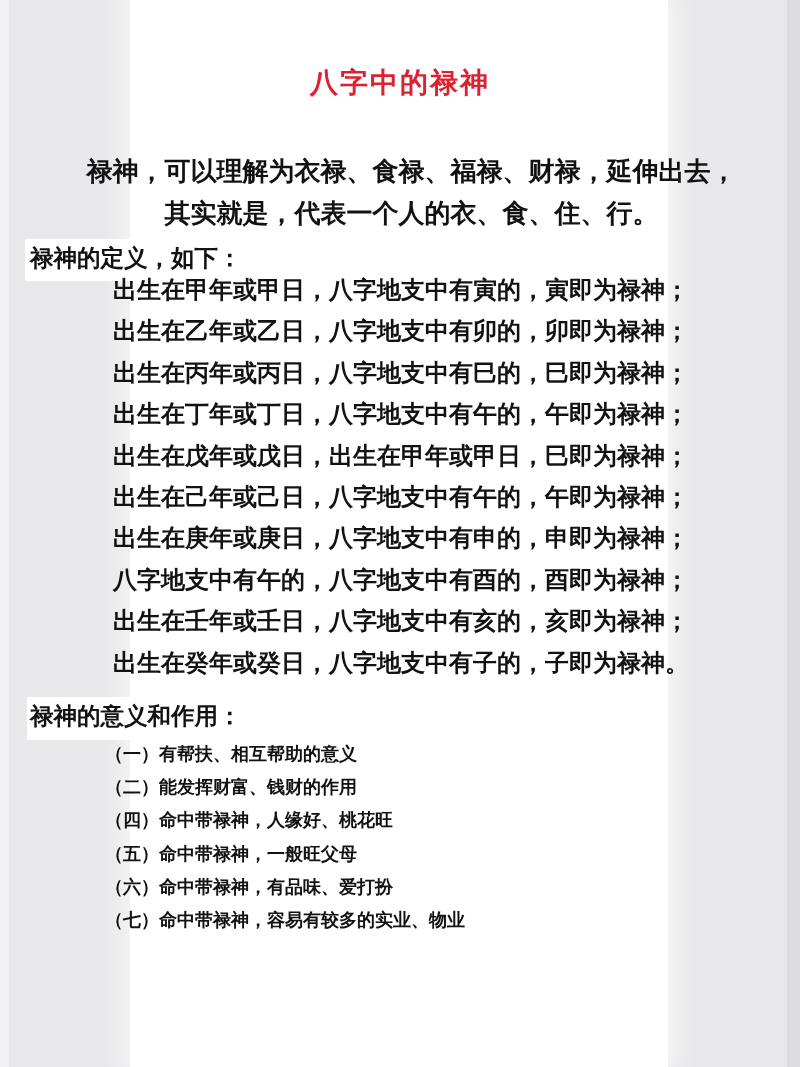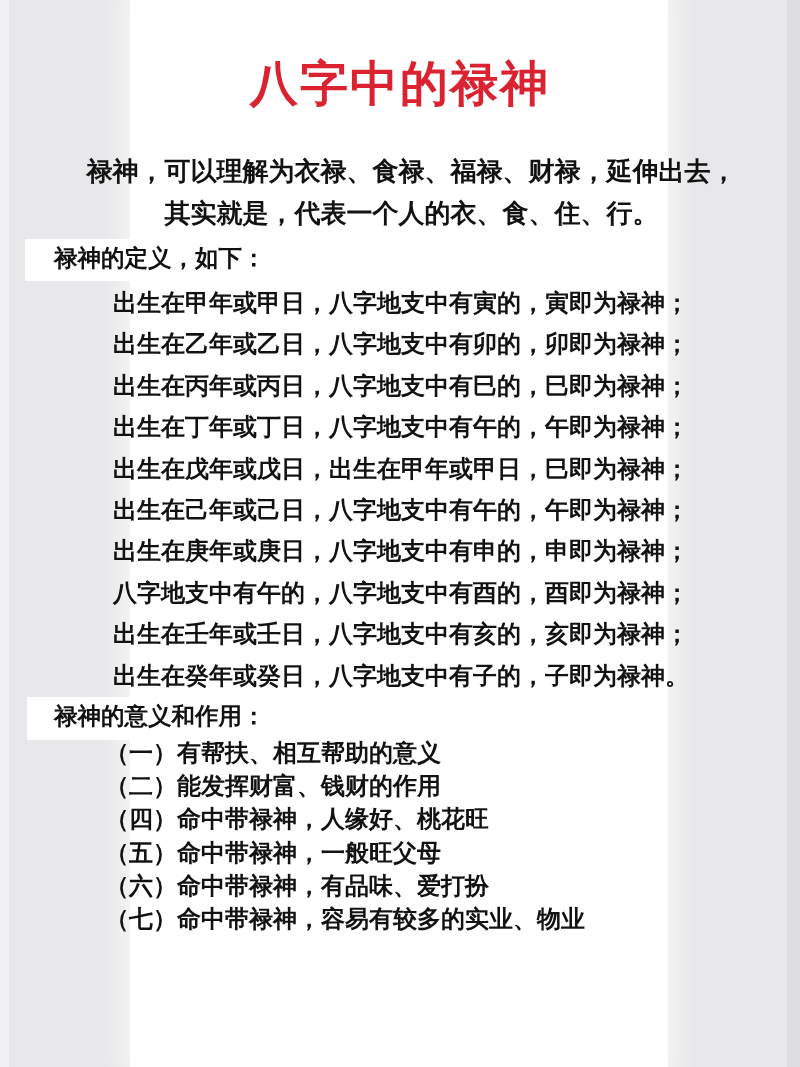--- a/index.html
+++ b/index.html
@@ -36,55 +36,54 @@
 
   
   .patch { position: absolute; background: #ffffff; }
   .patch-def  { left: 25px; top: 239px; width: 106px; height: 42px; }
   .patch-mean { left: 27px; top: 697px; width: 104px; height: 43px; }
 
   .title {
     position: absolute; left: 0; right: 0; top: 58px;
     margin: 0;
     text-align: center;
-    font-size: 48px;
+    font-size: 28px;
     line-height: 50px;
     letter-spacing: 2px;
     white-space: nowrap;
   }
 
   .intro {
     position: absolute; left: 0; right: 0; top: 150px;
     text-align: center;
     font-size: 26px;
     line-height: 42px;
     padding-left: 23px;
   }
   .intro div { white-space: nowrap; }
 
   .section-heading {
     position: absolute;
     font-size: 23.5px;
     line-height: 30px;
     white-space: nowrap;
-    margin-left: 24px;
   }
   .heading-def  { left: 30px; top: 243px; }
   .heading-mean { left: 30px; top: 701px; }
 
   .defs {
-    position: absolute; left: 113px; top: 283px;
+    position: absolute; left: 113px; top: 270px;
     font-size: 24px;
     line-height: 41.4px;
   }
   .defs .line { white-space: nowrap; }
 
   .means {
     position: absolute; left: 105px; top: 737px;
-    font-size: 24px;
+    font-size: 18px;
     line-height: 33.2px;
   }
   .means .line { white-space: nowrap; }
 </style>
 </head>
 <body>
 
 <div class="page">
 
   <div class="edge-left"></div>

